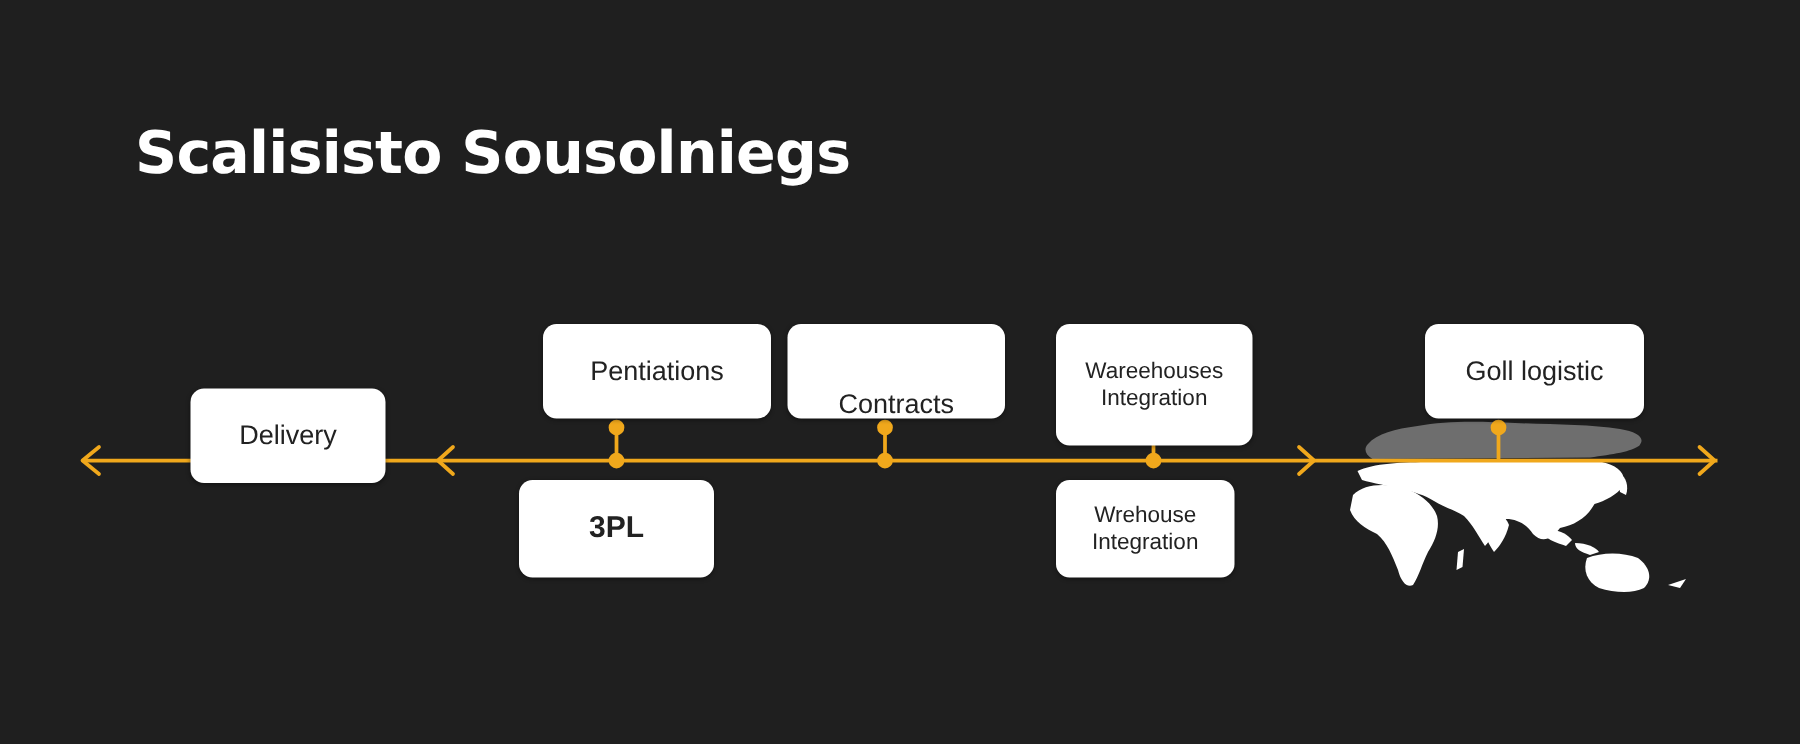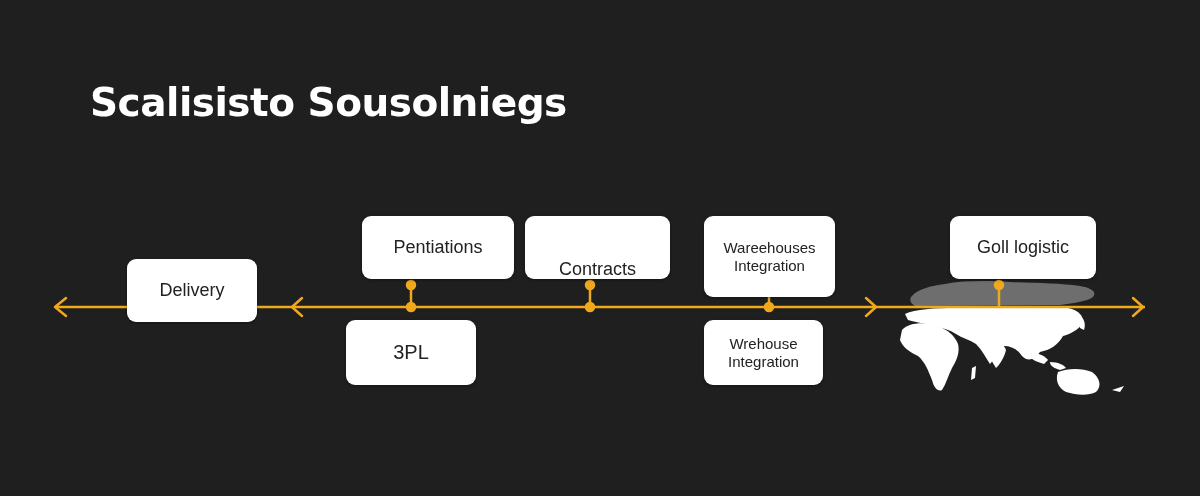--- a/index.html
+++ b/index.html
@@ -15,21 +15,21 @@
     font-weight:bold; font-size:39px; color:#ffffff;
     letter-spacing:-0.5px; white-space:nowrap;text-align:center;
   }
   .box {
     position:absolute; background:#ffffff; border-radius:9px;
     display:flex; align-items:center; justify-content:center;
     text-align:center; color:#222222; font-size:18px; line-height:19px;
     box-shadow:0 1px 3px rgba(0,0,0,0.4);
   }
   .box.small { font-size:15px; line-height:18px; }
-  .box.bold { font-weight:normal; font-size:20px; }
+  .box.bold { font-weight:bold; font-size:20px; }
   svg.overlay { position:absolute; left:0; top:0; }
 </style>
 </head>
 <body>
 
 <div class="title">Scalisisto Sousolniegs</div>
 
 <svg class="overlay" width="1200" height="496" viewBox="0 0 1200 496">
   <g>
 

